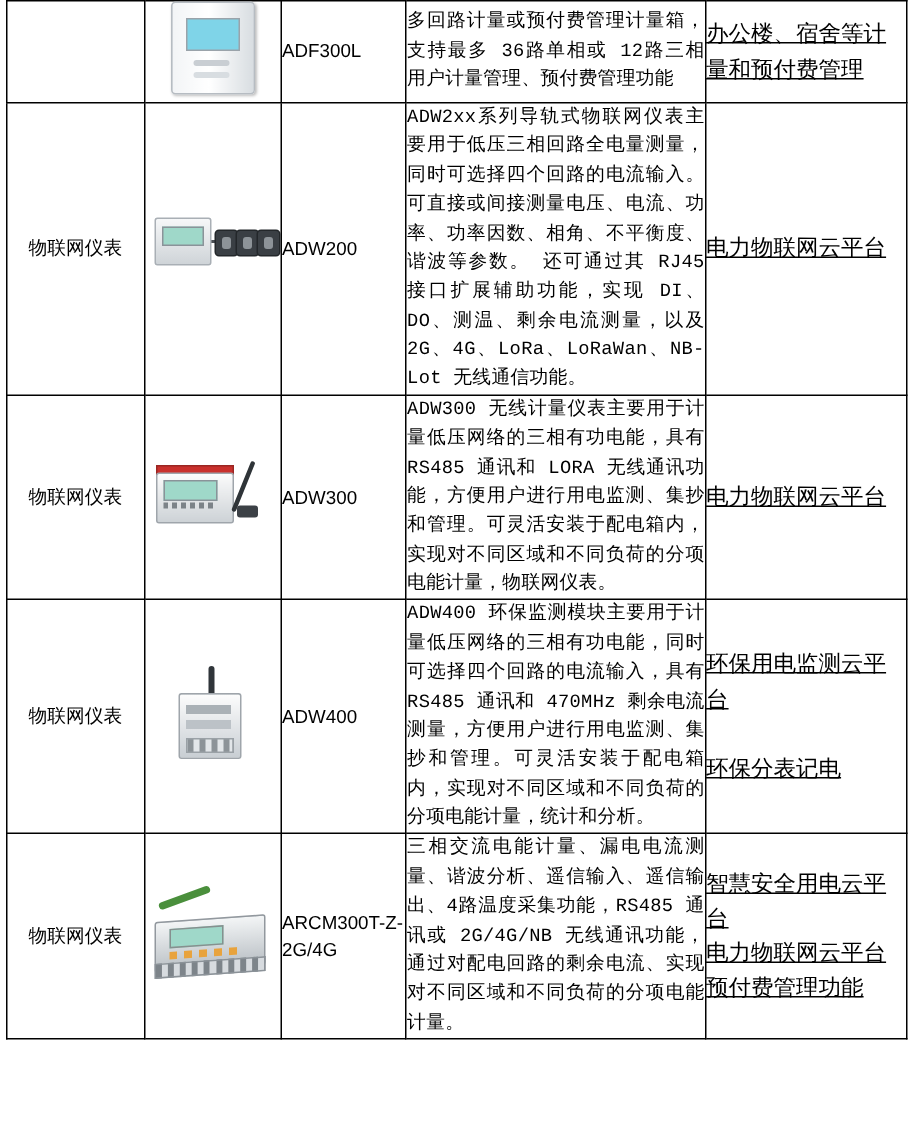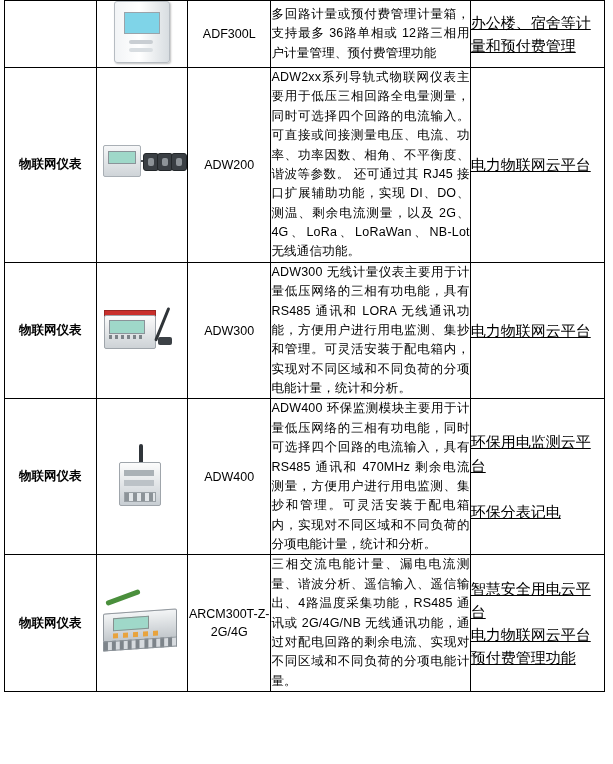--- a/index.html
+++ b/index.html
@@ -34,32 +34,31 @@
   .cell-text {
     font-size: 12.5px;
     line-height: 1.55;
     padding: 4px 5px;
     letter-spacing: 0.2px;
   }
   .cat-text {
     text-align: center;
     font-size: 12.5px;
     padding: 4px 3px;
-    font-weight: bold;
   }
   .model-text {
     font-size: 12.5px;
     padding: 4px 3px;
     line-height: 1.45;
     word-break: break-all;
-    text-align: center;
   }
   .desc-text {
     text-align: justify;
     text-justify: inter-ideograph;
+    font-family: Liberation Mono, monospace;
   }
   .app-text {
     font-size: 15px;
     line-height: 1.55;
     padding: 4px 4px;
     text-decoration: underline;
   }
   .img-cell {
     text-align: center;
     padding: 5px 2px;
@@ -276,21 +275,21 @@
       <div class="prod-img adw300">
         <div class="top"></div>
         <div class="body"></div>
         <div class="lcd"></div>
         <div class="leds"></div>
         <div class="ant"></div>
         <div class="ant-base"></div>
       </div>
     </td>
     <td class="model-text">ADW300</td>
-    <td class="cell-text desc-text">ADW300 无线计量仪表主要用于计量低压网络的三相有功电能，具有 RS485 通讯和 LORA 无线通讯功能，方便用户进行用电监测、集抄和管理。可灵活安装于配电箱内，实现对不同区域和不同负荷的分项电能计量，统计和分析。</td>
+    <td class="cell-text desc-text">ADW300 无线计量仪表主要用于计量低压网络的三相有功电能，具有 RS485 通讯和 LORA 无线通讯功能，方便用户进行用电监测、集抄和管理。可灵活安装于配电箱内，实现对不同区域和不同负荷的分项电能计量，物联网仪表。</td>
     <td class="app-text">电力物联网云平台</td>
   </tr>
 
   <tr>
     <td class="cat-text">物联网仪表</td>
     <td class="img-cell">
       <div class="prod-img adw400">
         <div class="ant"></div>
         <div class="body"></div>
         <div class="lcdrow"></div>

